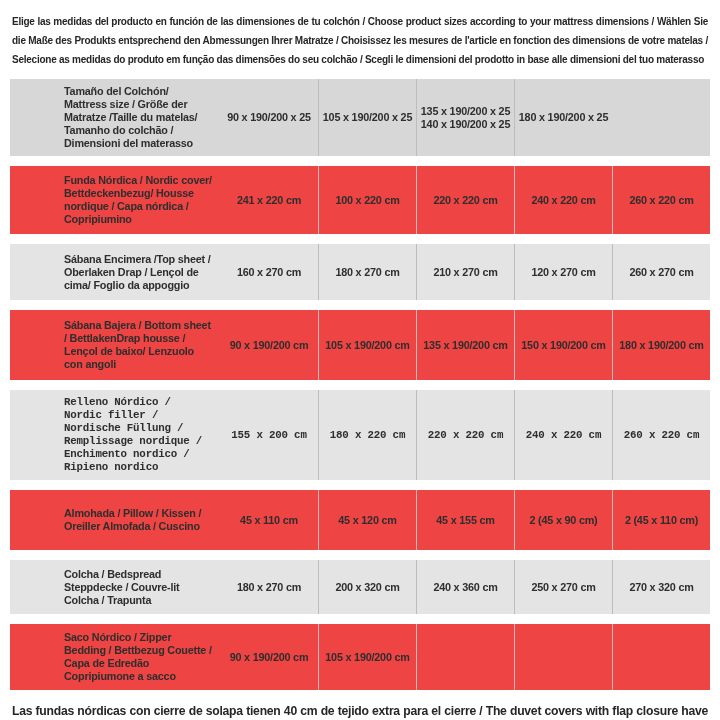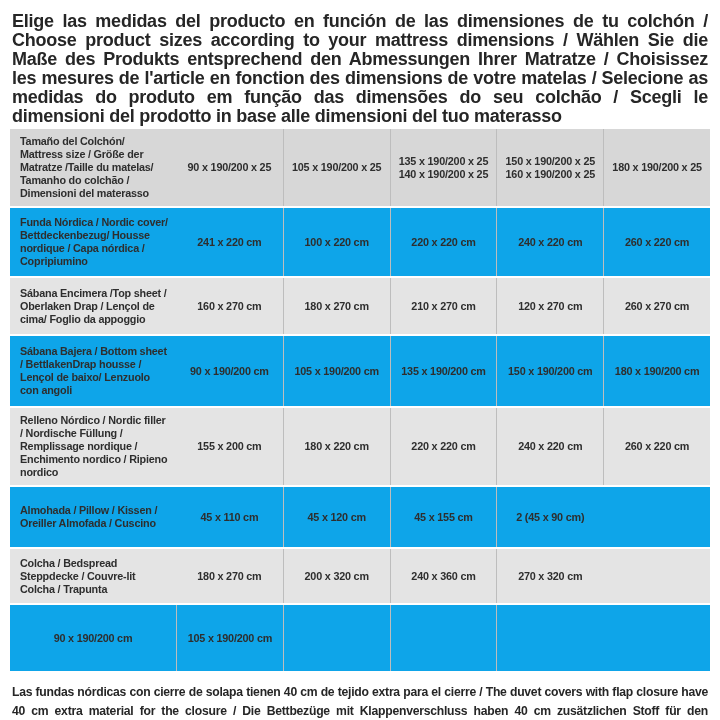--- a/index.html
+++ b/index.html
@@ -5,35 +5,36 @@
   html, body { margin: 0; padding: 0; background: #ffffff; }
   body {
     width: 720px; height: 720px;
     font-family: "Liberation Sans", sans-serif;
     color: #2e2e2e;
     -webkit-font-smoothing: antialiased;
   }
   .page { padding: 12px 10px 0 10px; box-sizing: border-box; }
 
   .intro {
-    font-size: 18px;
+    font-size: 10px;
     font-weight: bold;
     line-height: 19px;
     letter-spacing: -0.25px;
     text-align: justify;
-    margin: 0 2px 3px 2px;
+    margin: 0 2px 10px 2px;
     color: #262626;
   }
 
   .size-table { width: 100%; }
 
   .row {
     display: grid;
     grid-template-columns: 166px repeat(5, 1fr);
-    margin-bottom: 2px;
+    margin-bottom: 10px;
+    padding-left: 44px;
   }
   .cell {
     display: flex;
     align-items: center;
     box-sizing: border-box;
     font-weight: bold;
     font-size: 10.8px;
     line-height: 13px;
     letter-spacing: -0.2px;
   }
@@ -44,27 +45,27 @@
   }
   .val {
     justify-content: center;
     text-align: center;
     white-space: pre-line;
     padding: 4px 2px;
   }
   .val + .val { border-left: 1px solid #bdbdbd; }
 
   .r-header { background: #d7d7d7; min-height: 77px; }
-  .r-light  { background: #0ea5e9; }
+  .r-light  { background: #ef4444; }
   .r-gray   { background: #e4e4e4; }
 
   .row:nth-child(2) { min-height: 68px; }
   .row:nth-child(3) { min-height: 56px; }
   .row:nth-child(4) { min-height: 70px; }
-  .row:nth-child(5) { min-height: 72px; }
+  .row:nth-child(5) { min-height: 72px; font-family: Liberation Mono, monospace; }
   .row:nth-child(6) { min-height: 60px; }
   .row:nth-child(7) { min-height: 54px; }
   .row:nth-child(8) { min-height: 66px; }
 
   .footnote {
     font-size: 12.2px;
     font-weight: bold;
     line-height: 19px;
     letter-spacing: -0.25px;
     text-align: justify;
@@ -80,22 +81,20 @@
   <p class="intro">Elige las medidas del producto en función de las dimensiones de tu colchón / Choose product sizes according to your mattress dimensions / Wählen Sie die Maße des Produkts entsprechend den Abmessungen Ihrer Matratze / Choisissez les mesures de l'article en fonction des dimensions de votre matelas / Selecione as medidas do produto em função das dimensões do seu colchão / Scegli le dimensioni del prodotto in base alle dimensioni del tuo materasso</p>
 
   <div class="size-table">
 
     <div class="row r-header">
       <div class="cell label">Tamaño del Colchón/ Mattress size / Größe der Matratze /Taille du matelas/ Tamanho do colchão / Dimensioni del materasso</div>
       <div class="cell val">90 x 190/200 x 25</div>
       <div class="cell val">105 x 190/200 x 25</div>
       <div class="cell val">135 x 190/200 x 25
 140 x 190/200 x 25</div>
-      <div class="cell val">150 x 190/200 x 25
-160 x 190/200 x 25</div>
       <div class="cell val">180 x 190/200 x 25</div>
     </div>
 
     <div class="row r-light">
       <div class="cell label">Funda Nórdica / Nordic cover/ Bettdeckenbezug/ Housse nordique / Capa nórdica / Copripiumino</div>
       <div class="cell val">241 x 220 cm</div>
       <div class="cell val">100 x 220 cm</div>
       <div class="cell val">220 x 220 cm</div>
       <div class="cell val">240 x 220 cm</div>
       <div class="cell val">260 x 220 cm</div>
@@ -127,31 +126,34 @@
       <div class="cell val">240 x 220 cm</div>
       <div class="cell val">260 x 220 cm</div>
     </div>
 
     <div class="row r-light">
       <div class="cell label">Almohada / Pillow / Kissen / Oreiller Almofada / Cuscino</div>
       <div class="cell val">45 x 110 cm</div>
       <div class="cell val">45 x 120 cm</div>
       <div class="cell val">45 x 155 cm</div>
       <div class="cell val">2 (45 x 90 cm)</div>
+      <div class="cell val">2 (45 x 110 cm)</div>
     </div>
 
     <div class="row r-gray">
       <div class="cell label">Colcha / Bedspread Steppdecke / Couvre-lit Colcha / Trapunta</div>
       <div class="cell val">180 x 270 cm</div>
       <div class="cell val">200 x 320 cm</div>
       <div class="cell val">240 x 360 cm</div>
+      <div class="cell val">250 x 270 cm</div>
       <div class="cell val">270 x 320 cm</div>
     </div>
 
     <div class="row r-light">
+      <div class="cell label">Saco Nórdico / Zipper Bedding / Bettbezug Couette / Capa de Edredão Copripiumone a sacco</div>
       <div class="cell val">90 x 190/200 cm</div>
       <div class="cell val">105 x 190/200 cm</div>
       <div class="cell val"></div>
       <div class="cell val"></div>
       <div class="cell val"></div>
     </div>
 
   </div>
 
   <p class="footnote">Las fundas nórdicas con cierre de solapa tienen 40 cm de tejido extra para el cierre / The duvet covers with flap closure have 40 cm extra material for the closure / Die Bettbezüge mit Klappenverschluss haben 40 cm zusätzlichen Stoff für den Verschluss / Les housses de couettes avec fermeture à rabat possèdent 40 cm de tissu supplémentaire pour la fermeture / As capas de edredão com fecho tipo aba têm 40 cm de tecido adicional para o fecho / I copripiumoni con chiusura a patta hanno 40 cm di tessuto extra per la chiusura</p>

